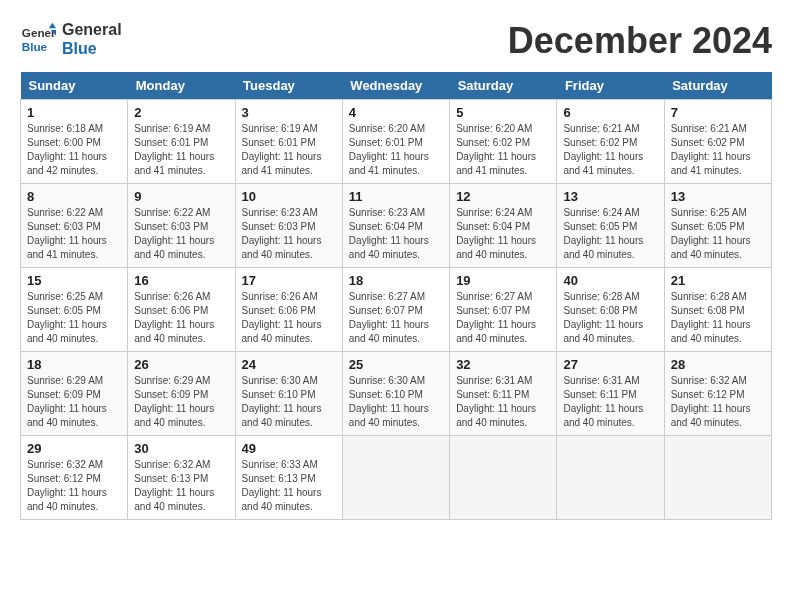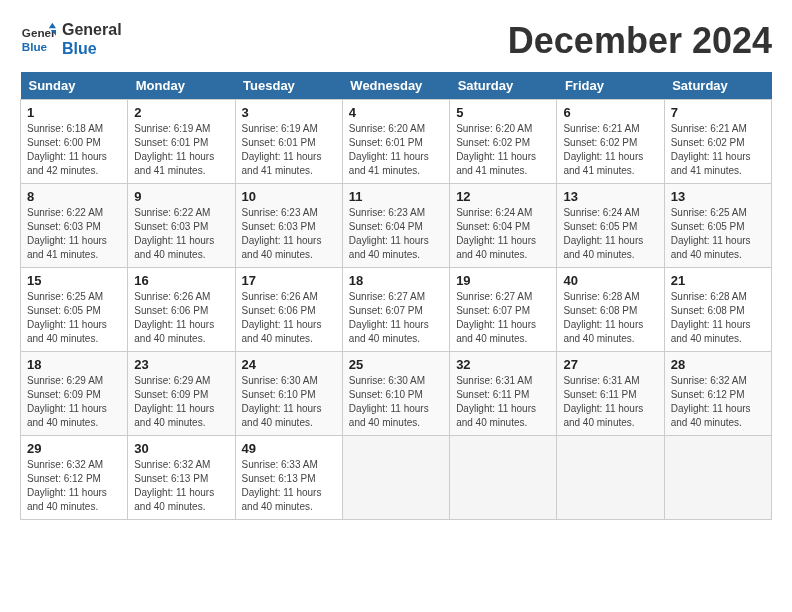--- a/index.html
+++ b/index.html
@@ -266,21 +266,21 @@
       </tr>
       <tr>
         <td>
           <div class="day-num">18</div>
           <div class="cell-text" style="white-space: pre-line;">Sunrise: 6:29 AM
 Sunset: 6:09 PM
 Daylight: 11 hours
 and 40 minutes.</div>
         </td>
         <td>
-          <div class="day-num">23</div>
+          <div class="day-num">26</div>
           <div class="cell-text" style="white-space: pre-line;">Sunrise: 6:29 AM
 Sunset: 6:09 PM
 Daylight: 11 hours
 and 40 minutes.</div>
         </td>
         <td>
           <div class="day-num">24</div>
           <div class="cell-text" style="white-space: pre-line;">Sunrise: 6:30 AM
 Sunset: 6:10 PM
 Daylight: 11 hours

